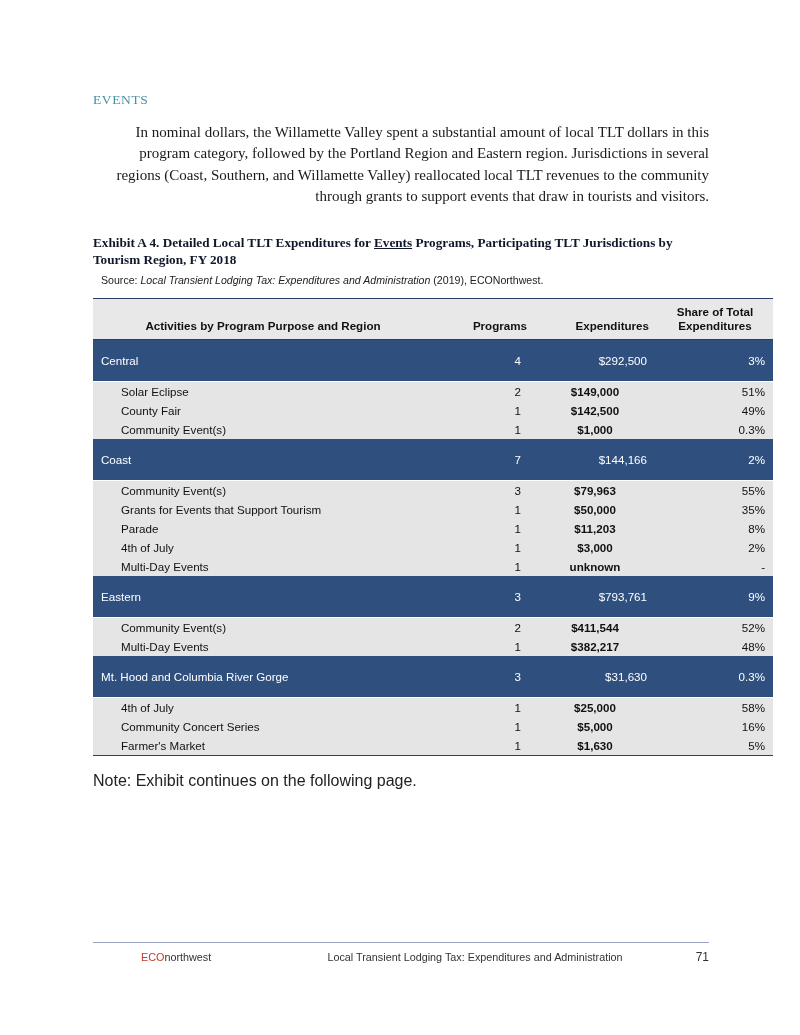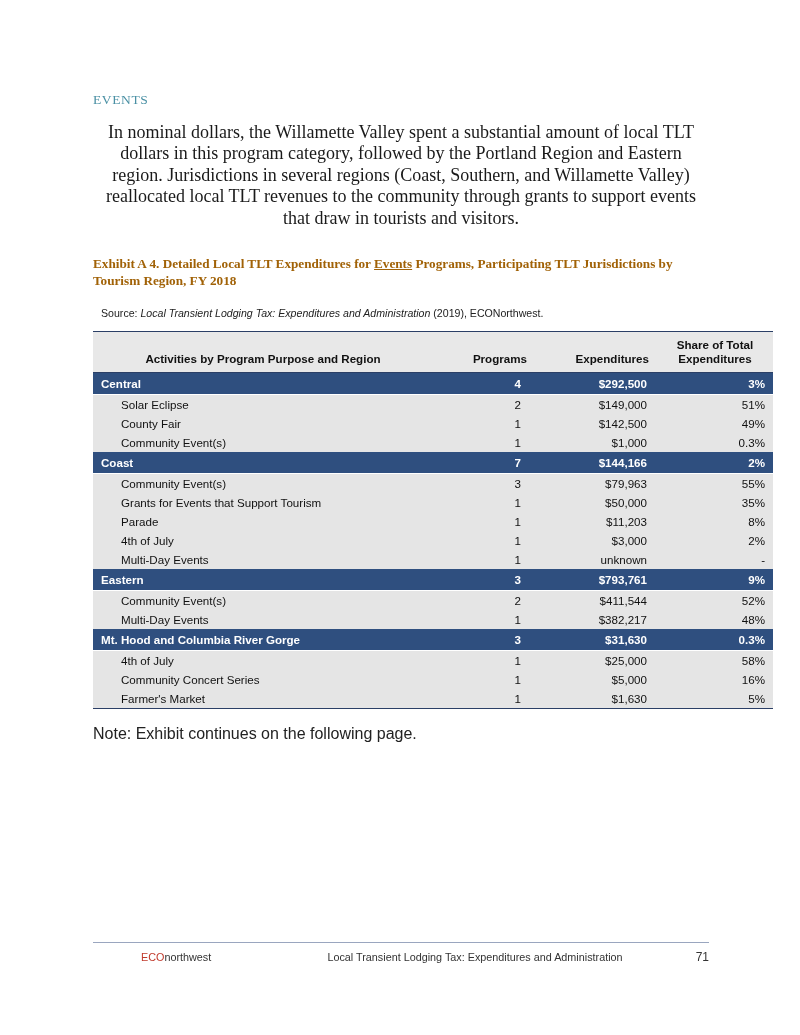--- a/index.html
+++ b/index.html
@@ -31,33 +31,33 @@
   .section-heading {
     color: #4a90a4;
     font-family: "Liberation Serif", serif;
     font-size: 13.5px;
     letter-spacing: 0.6px;
     margin: 0 0 14px 0;
     font-weight: normal;
   }
   .body-text {
     font-family: "Liberation Serif", serif;
-    font-size: 18px;
+    font-size: 15px;
     line-height: 21.4px;
     color: #1a1a1a;
     margin: 0 0 26px 0;
-    text-align: center;
+    text-align: right;
   }
   .exhibit-title {
     font-family: "Liberation Serif", serif;
     font-size: 13.2px;
     font-weight: bold;
     line-height: 17px;
-    margin: 0 0 18px 0;
-    color: #a16207;
+    margin: 0 0 6px 0;
+    color: #0f172a;
   }
   .exhibit-title .underline {
     text-decoration: underline;
   }
   .source-line {
     font-family: "Liberation Sans", sans-serif;
     font-size: 10.6px;
     color: #222;
     margin: 0 0 12px 8px;
   }
@@ -83,37 +83,37 @@
     line-height: 14px;
   }
   th.col-activity { text-align: center; width: 324px; }
   th.col-programs { text-align: right; width: 86px; padding-right: 14px;}
   th.col-expend { text-align: right; width: 106px; padding-right: 10px;}
   th.col-share { text-align: center; width: 100px; }
 
   tr.region td {
     background: #2f4f7f;
     color: #ffffff;
-    font-weight: bold;
-    padding: 4px 8px;
+    font-weight: normal;
+    padding: 14px 8px;
     border-bottom: 1px solid #ffffff;
   }
   tr.region td.activity { text-align: left; padding-left: 8px; }
   tr.region td.num { text-align: right; padding-right: 14px;}
   tr.region td.money { text-align: right; padding-right: 10px;}
   tr.region td.share { text-align: right; padding-right: 8px;}
 
   tr.item td {
     padding: 3px 8px;
     color: #111;
     background: #e5e5e5;
   }
   tr.item td.activity { text-align: left; padding-left: 28px; }
   tr.item td.num { text-align: right; padding-right: 14px;}
-  tr.item td.money { text-align: right; padding-right: 10px;}
+  tr.item td.money { text-align: center; padding-right: 10px; font-weight: bold;}
   tr.item td.share { text-align: right; padding-right: 8px;}
 
   tr.last-row td {
     border-bottom: 1px solid #2b3f66;
   }
 
   .note {
     font-family: Liberation Sans, sans-serif;
     font-size: 16px;
     color: #222;

